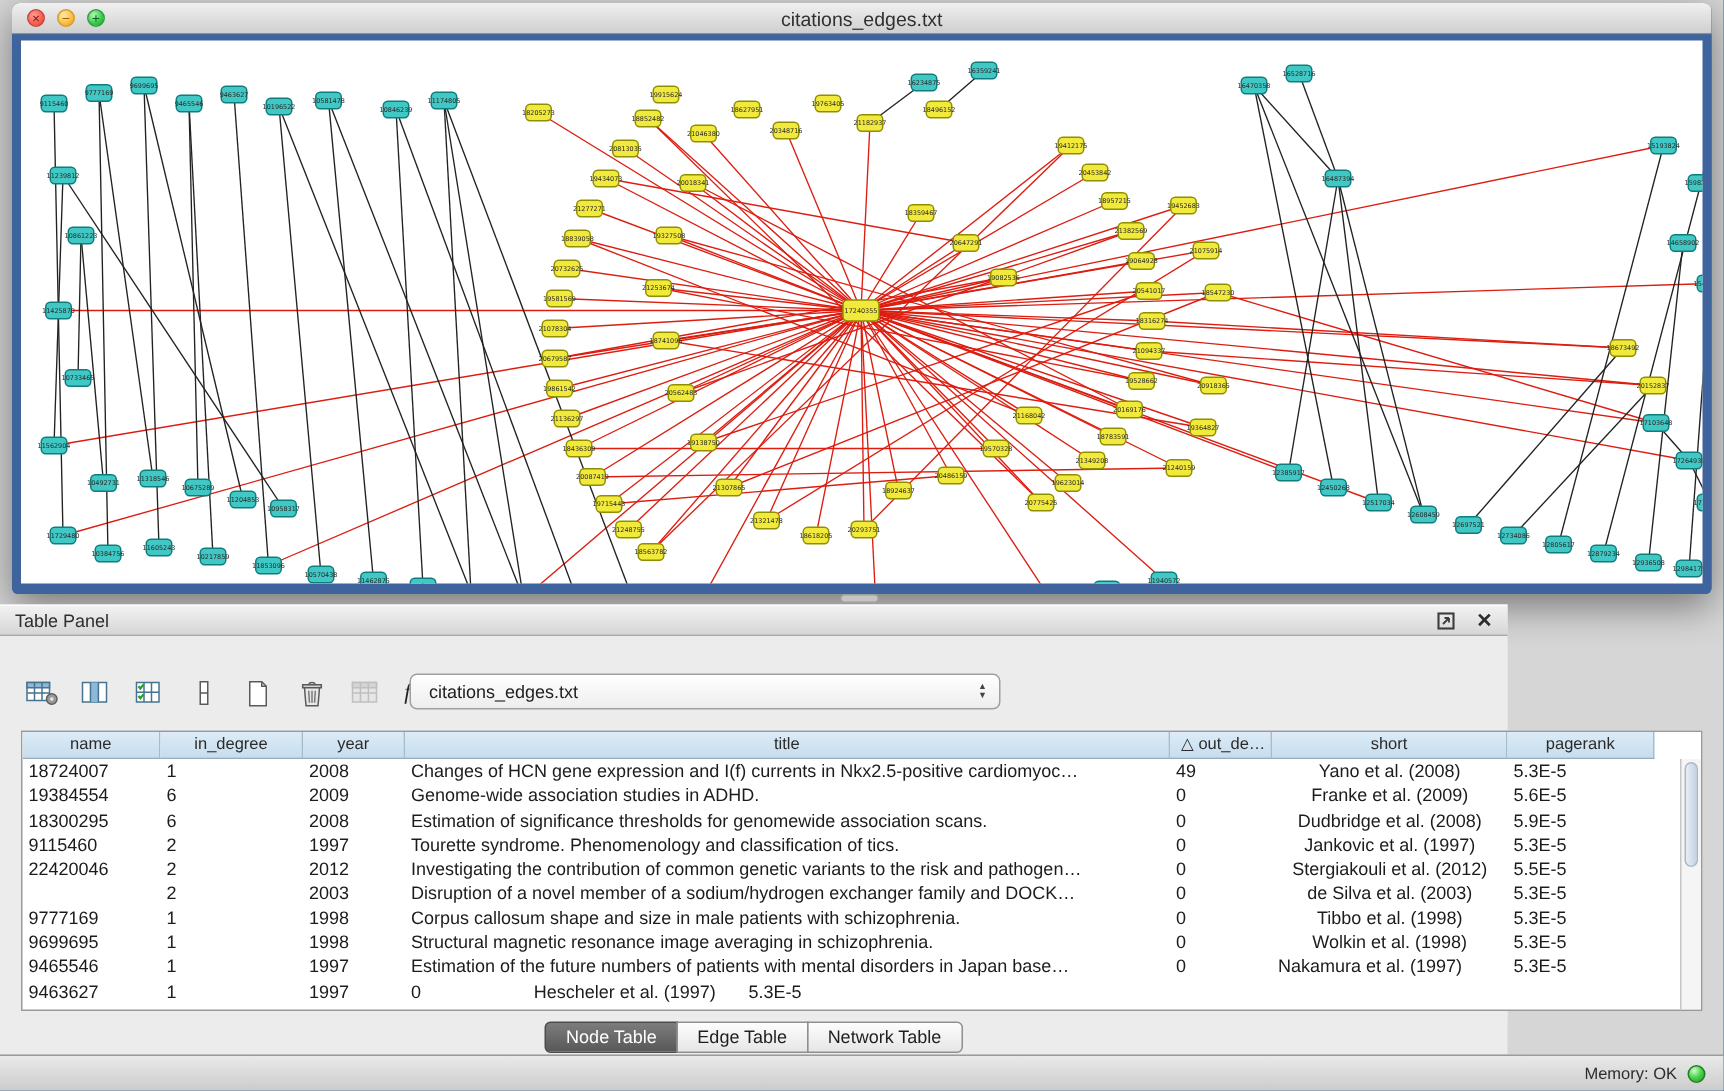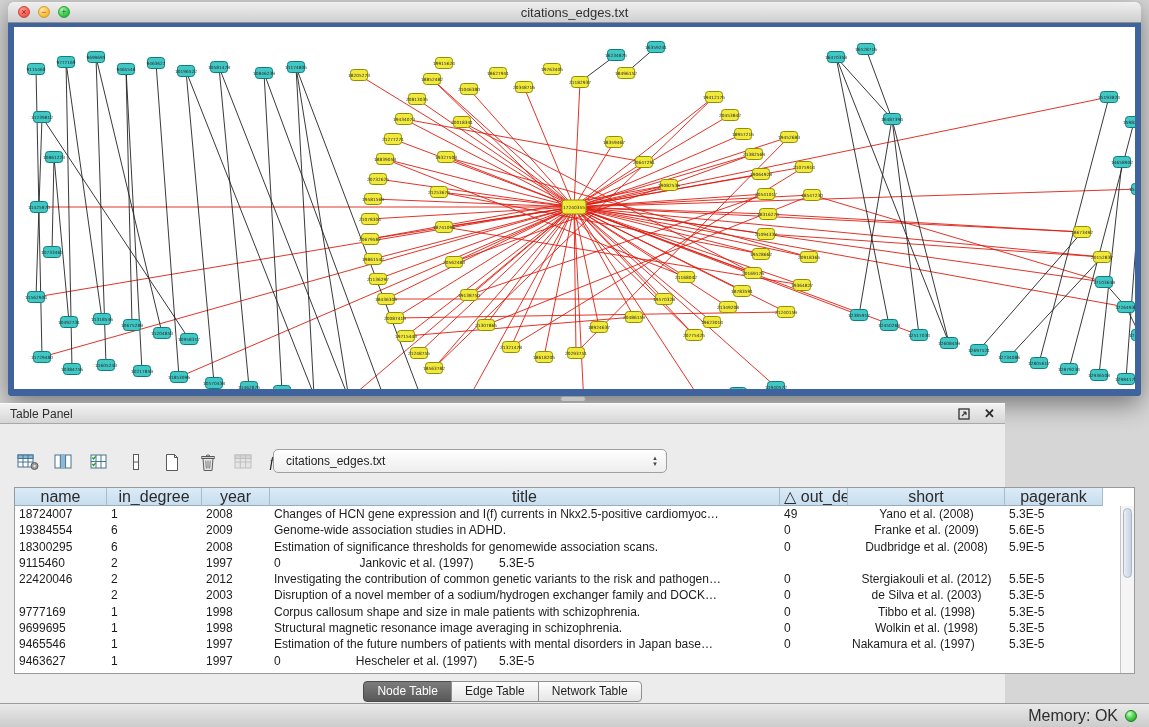--- a/index.html
+++ b/index.html
@@ -49,21 +49,21 @@
     display:flex; align-items:center; padding-left:12px; font-size:12px; color:#1e1e1e; }
   .combo .arrows { margin-left:auto; width:18px; display:flex; flex-direction:column;
     align-items:center; gap:1px; padding-right:4px; }
   .combo .arrows span { font-size:6px; color:#444; line-height:5px; }
 
   
   .table-box { position:absolute; left:14px; top:62px; width:1121px; height:187px;
     background:#ffffff; border:1px solid #9a9a9a; overflow:hidden; }
   .thead { display:flex; height:18px; background:#ffffff; }
   .th { background:linear-gradient(#dcebf7,#c7ddee); border-right:1px solid #a5bccd;
-    border-bottom:1px solid #98aebf; font-size:16px; color:#2b2b2b; text-align:center;
+    border-bottom:1px solid #98aebf; font-size:11px; color:#2b2b2b; text-align:center;
     line-height:17px; flex:none; overflow:hidden; white-space:nowrap; }
   .tbody { position:relative; }
   .tr { display:flex; height:16.3px; }
   .td { font-size:12px; color:#1c1c1c; line-height:16px; padding:0 4px; flex:none;
     overflow:hidden; white-space:nowrap; text-overflow:ellipsis; }
   .vscroll { position:absolute; right:0; top:18px; bottom:0; width:14px;
     background:#f5f5f5; border-left:1px solid #c6c6c6; }
   .vthumb { position:absolute; left:2px; top:2px; width:9px; height:70px;
     border-radius:5px; background:linear-gradient(90deg,#e8eef5,#c3d2e2); border:1px solid #aab8c6; }
 
@@ -72,21 +72,21 @@
   .tab { font-size:12px; color:#1f1f1f; background:linear-gradient(#fdfdfd,#e6e6e6);
     border:1px solid #8f8f8f; padding:2px 13px 3px; margin-left:-1px; }
   .tab:first-child { border-radius:4px 0 0 4px; margin-left:0; }
   .tab:last-child { border-radius:0 4px 4px 0; }
   .tab.active { background:linear-gradient(#7c7c7c,#585858); border-color:#4c4c4c; color:#ffffff; }
 
   
   .statusbar { position:absolute; left:0; bottom:0; width:100%; height:24px;
     background:linear-gradient(#e9e9e9,#cccccc); border-top:1px solid #9b9b9b;
     display:flex; align-items:center; justify-content:flex-end; padding-right:12px; gap:7px; }
-  .mem-label { font-size:16px; color:#2d2d2d; }
+  .mem-label { font-size:11px; color:#2d2d2d; }
   .mem-dot { width:12px; height:12px; border-radius:50%;
     background:radial-gradient(circle at 35% 28%, #d2ffd0,#53d453 45%,#1d9320); border:1px solid #1c7f1f; }
 </style>
 </head>
 <body>
 
 <div class="graph-window">
   <div class="titlebar">
     <div class="traffic">
       <div class="tl red">×</div>
@@ -868,20 +868,21 @@
             <div class="td" style="width: 68px;">2008</div>
             <div class="td" style="width: 510px;">Estimation of significance thresholds for genomewide association scans.</div>
             <div class="td" style="width: 68px;">0</div>
             <div class="td" style="width: 157px; text-align: center;">Dudbridge et al. (2008)</div>
             <div class="td" style="width: 98px;">5.9E-5</div>
           </div>
           <div class="tr">
             <div class="td" style="width: 92px;">9115460</div>
             <div class="td" style="width: 95px;">2</div>
             <div class="td" style="width: 68px;">1997</div>
+            <div class="td" style="width: 510px;">Tourette syndrome. Phenomenology and classification of tics.</div>
             <div class="td" style="width: 68px;">0</div>
             <div class="td" style="width: 157px; text-align: center;">Jankovic et al. (1997)</div>
             <div class="td" style="width: 98px;">5.3E-5</div>
           </div>
           <div class="tr">
             <div class="td" style="width: 92px;">22420046</div>
             <div class="td" style="width: 95px;">2</div>
             <div class="td" style="width: 68px;">2012</div>
             <div class="td" style="width: 510px;">Investigating the contribution of common genetic variants to the risk and pathogen…</div>
             <div class="td" style="width: 68px;">0</div>

